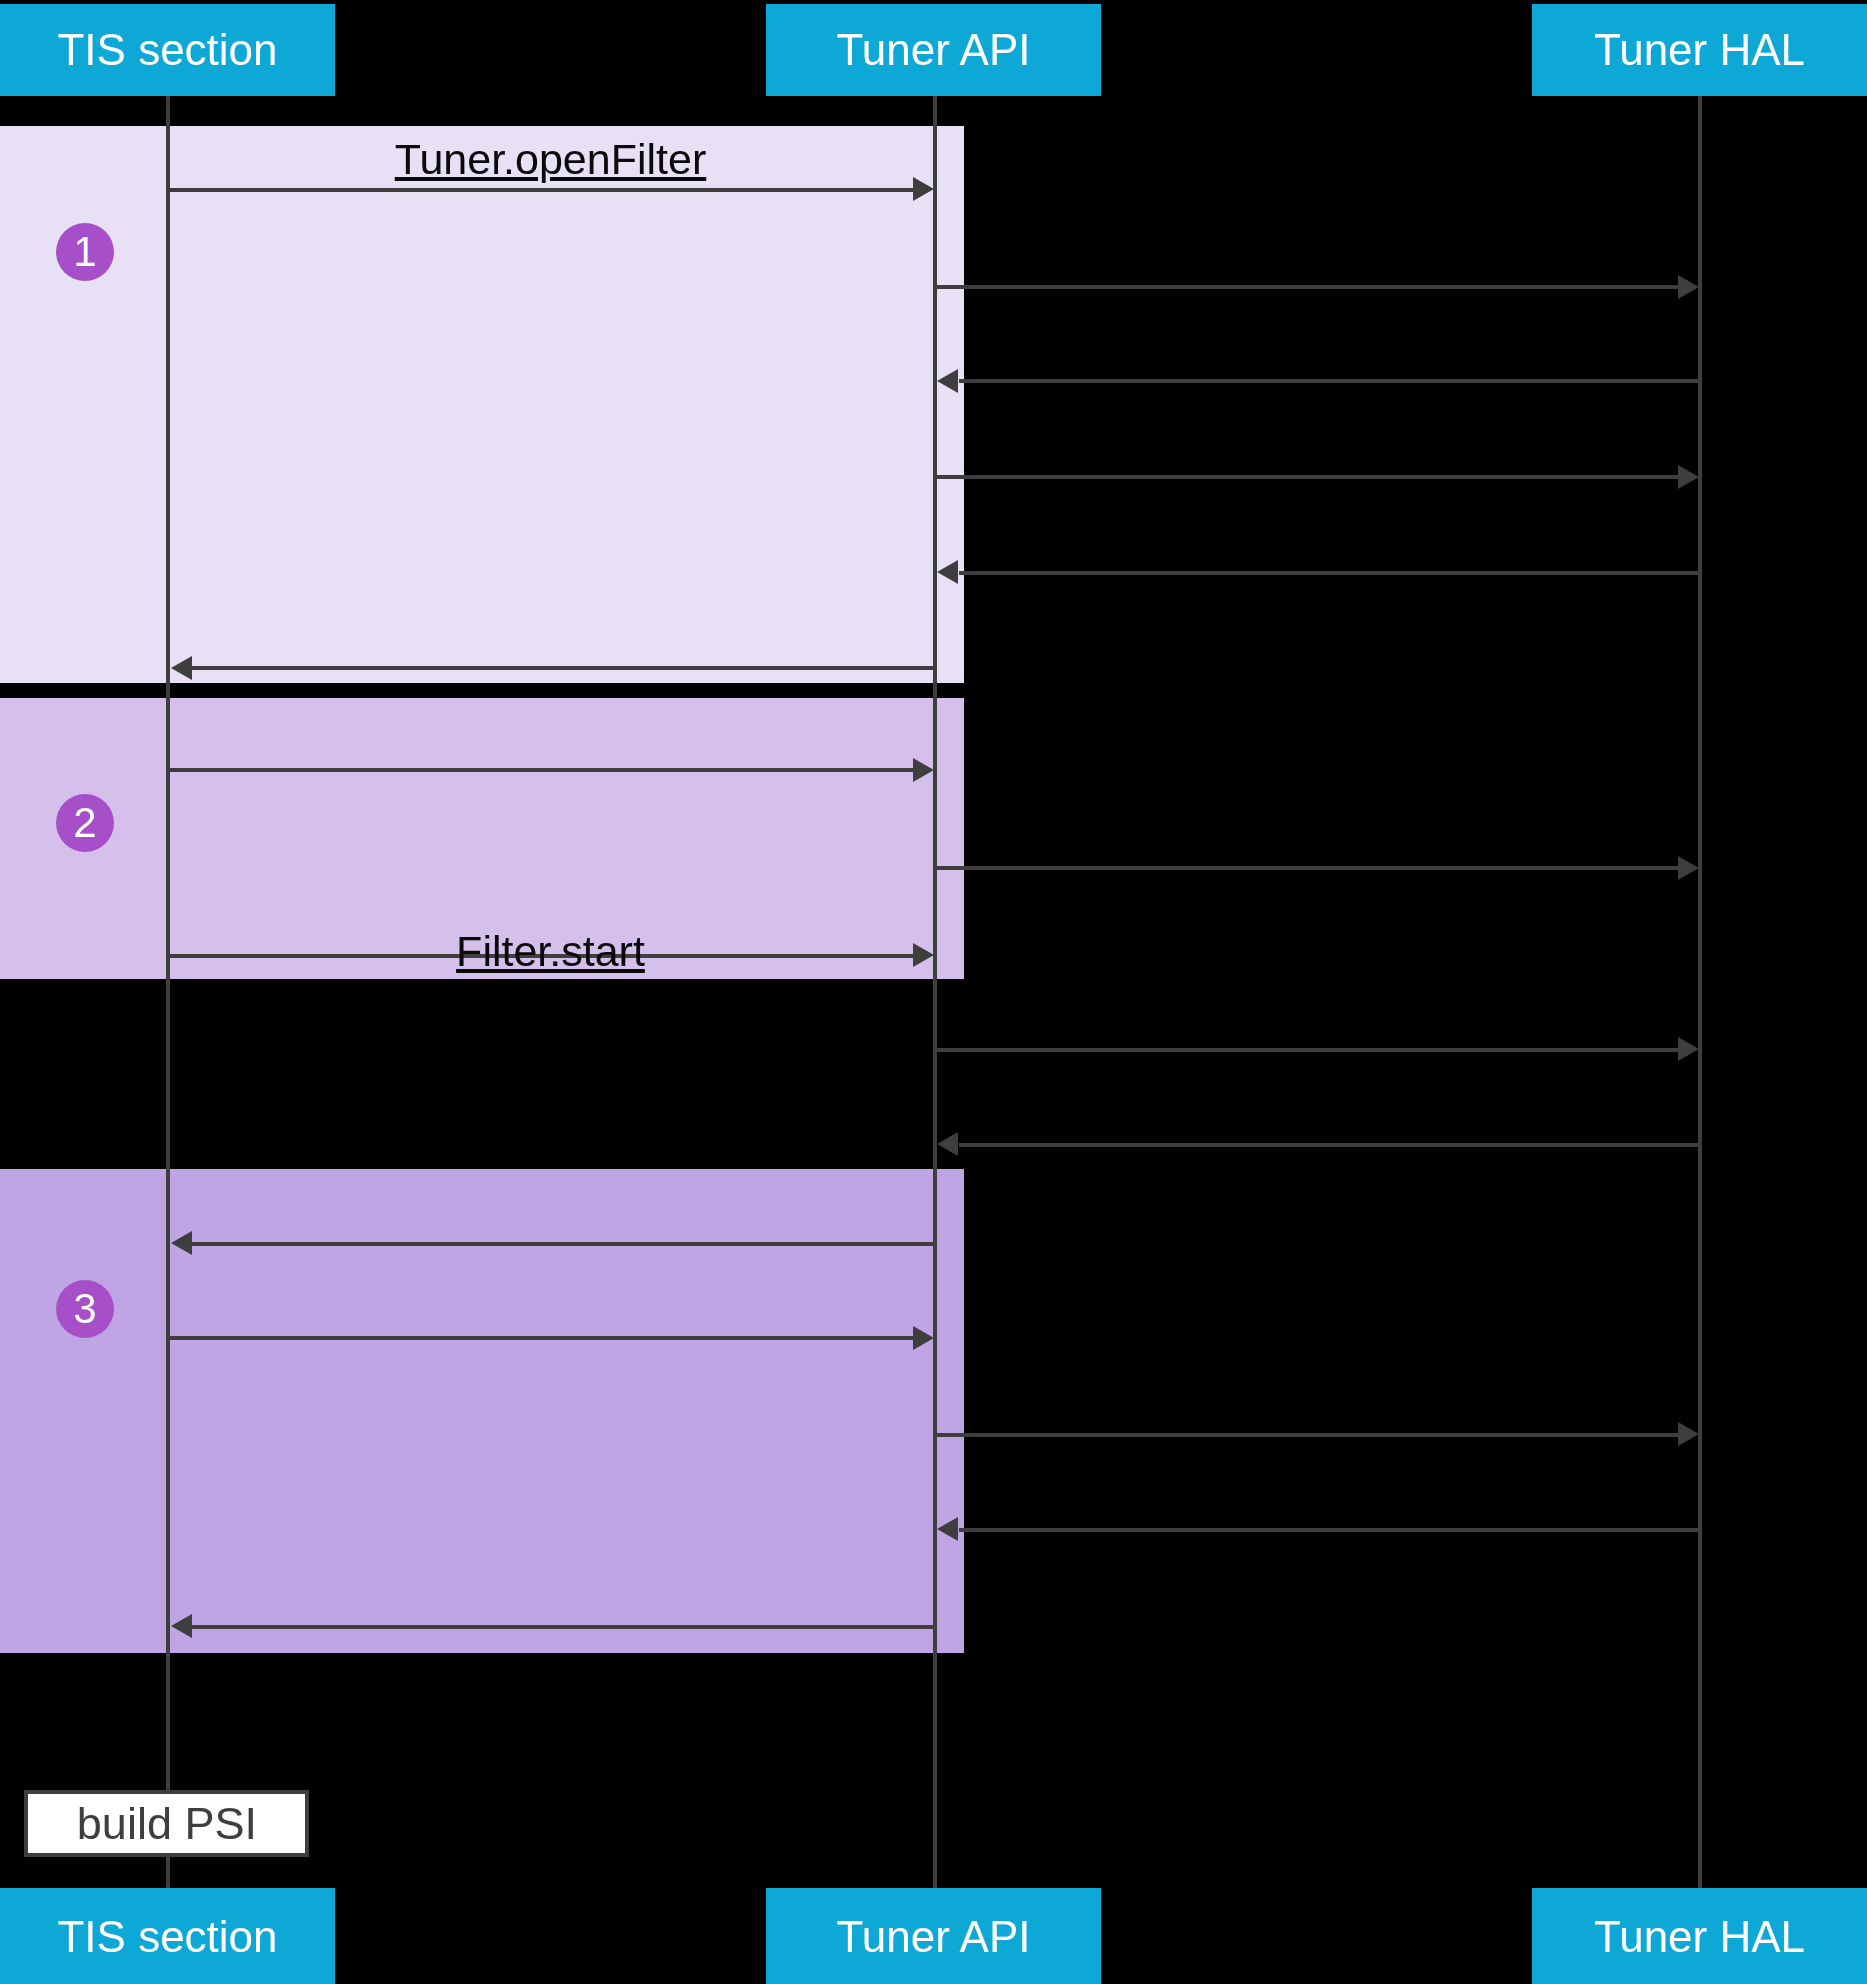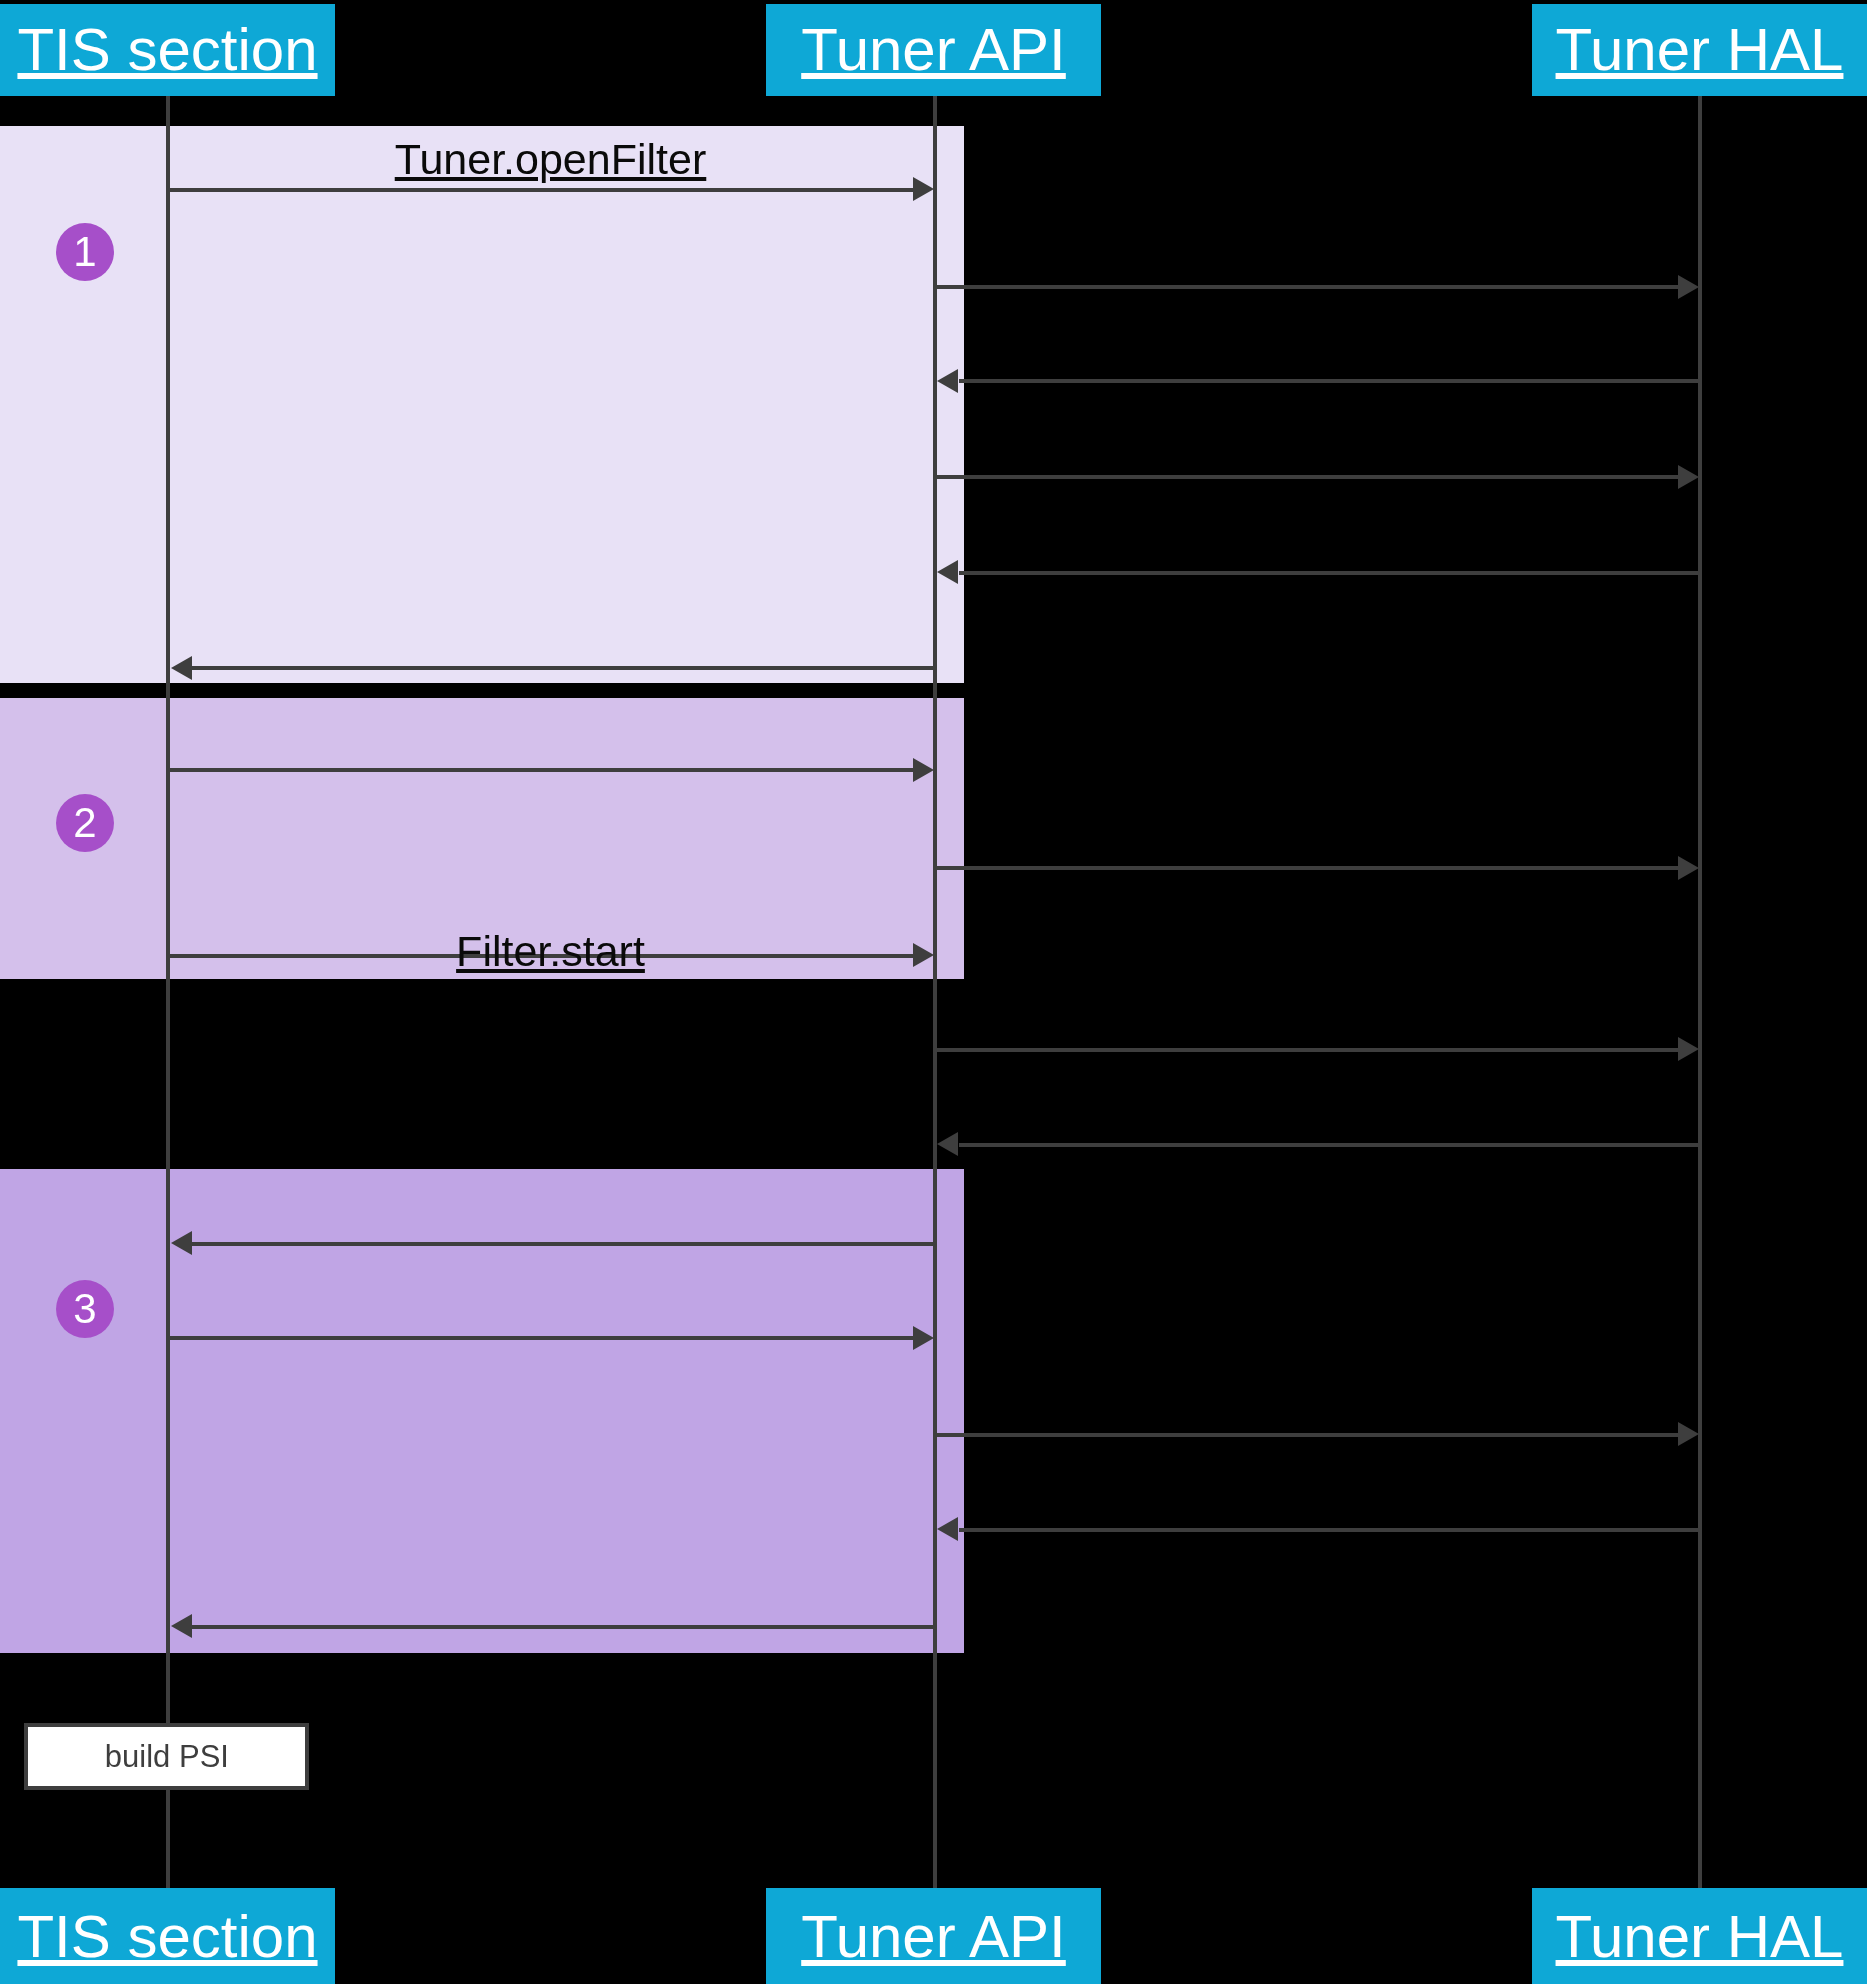--- a/index.html
+++ b/index.html
@@ -2,36 +2,36 @@
 <html style="--background: #000000; --cyan: #0EA8D6; --box1: #E8E1F6; --box2: #D4C0EB; --box3: #C0A5E5; --circle: #A64FC9; --arrow: #3E3E3E; --ink: #0A0A0A; --note_bg: #FFFFFF; --note_ink: #3E3E3E;font-size:7.7px"><head>
 <meta charset="utf-8">
 <style>
   :root{
     --background:#000; --cyan:#0EA8D6; --box1:#E8E1F6; --box2:#D4C0EB; --box3:#C0A5E5;
     --circle:#A64FC9; --arrow:#3E3E3E; --ink:#0A0A0A; --note_bg:#FFF; --note_ink:#3E3E3E;
   }
   html,body{margin:0;padding:0;background:var(--background);}
   .stage{position:relative;width:1867px;height:1985px;background:var(--background);
          font-family:"Liberation Sans", sans-serif;overflow:hidden;}
-  .hdr{position:absolute;height:92px;background:var(--cyan);color:#fff;font-size:60px;
-       display:flex;align-items:center;justify-content:center;z-index:6;text-decoration:underline;}
+  .hdr{position:absolute;height:92px;background:var(--cyan);color:#fff;font-size:44px;
+       display:flex;align-items:center;justify-content:center;z-index:6;}
   .hdr.bottom{height:97px;top:1888px;}
   .life{position:absolute;top:96px;height:1793px;width:4.3px;background:var(--arrow);z-index:2;}
   .box{position:absolute;left:0;width:964px;z-index:1;}
   .num{position:absolute;width:58px;height:58px;border-radius:50%;background:var(--circle);
        color:#fff;font-size:42px;display:flex;align-items:center;justify-content:center;z-index:5;}
   .line{position:absolute;height:4.3px;background:var(--arrow);z-index:3;}
   .head{position:absolute;width:0;height:0;border-top:12.4px solid transparent;
         border-bottom:12.4px solid transparent;z-index:3;}
   .head.r{border-left:21px solid var(--arrow);}
   .head.l{border-right:21px solid var(--arrow);}
   .lbl{position:absolute;left:168px;width:765px;text-align:center;color:var(--ink);
        font-size:43px;line-height:1.1;z-index:4;white-space:nowrap;text-decoration:underline;}
-  .note{position:absolute;left:24.4px;top:1723px;width:277px;height:59px;background:var(--note_bg);
-        border:4.8px solid var(--note_ink);color:var(--note_ink);font-size:31px;
+  .note{position:absolute;left:24.4px;top:1790px;width:277px;height:59px;background:var(--note_bg);
+        border:4.8px solid var(--note_ink);color:var(--note_ink);font-size:45px;
         display:flex;align-items:center;justify-content:center;z-index:5;}
 </style>
 </head>
 <body>
 
 <div class="stage">
 
   <div class="hdr" style="left:0;top:3.8px;width:335px">TIS section</div>
   <div class="hdr" style="left:766px;top:3.8px;width:335px">Tuner API</div>
   <div class="hdr" style="left:1532px;top:3.8px;width:335px">Tuner HAL</div>

